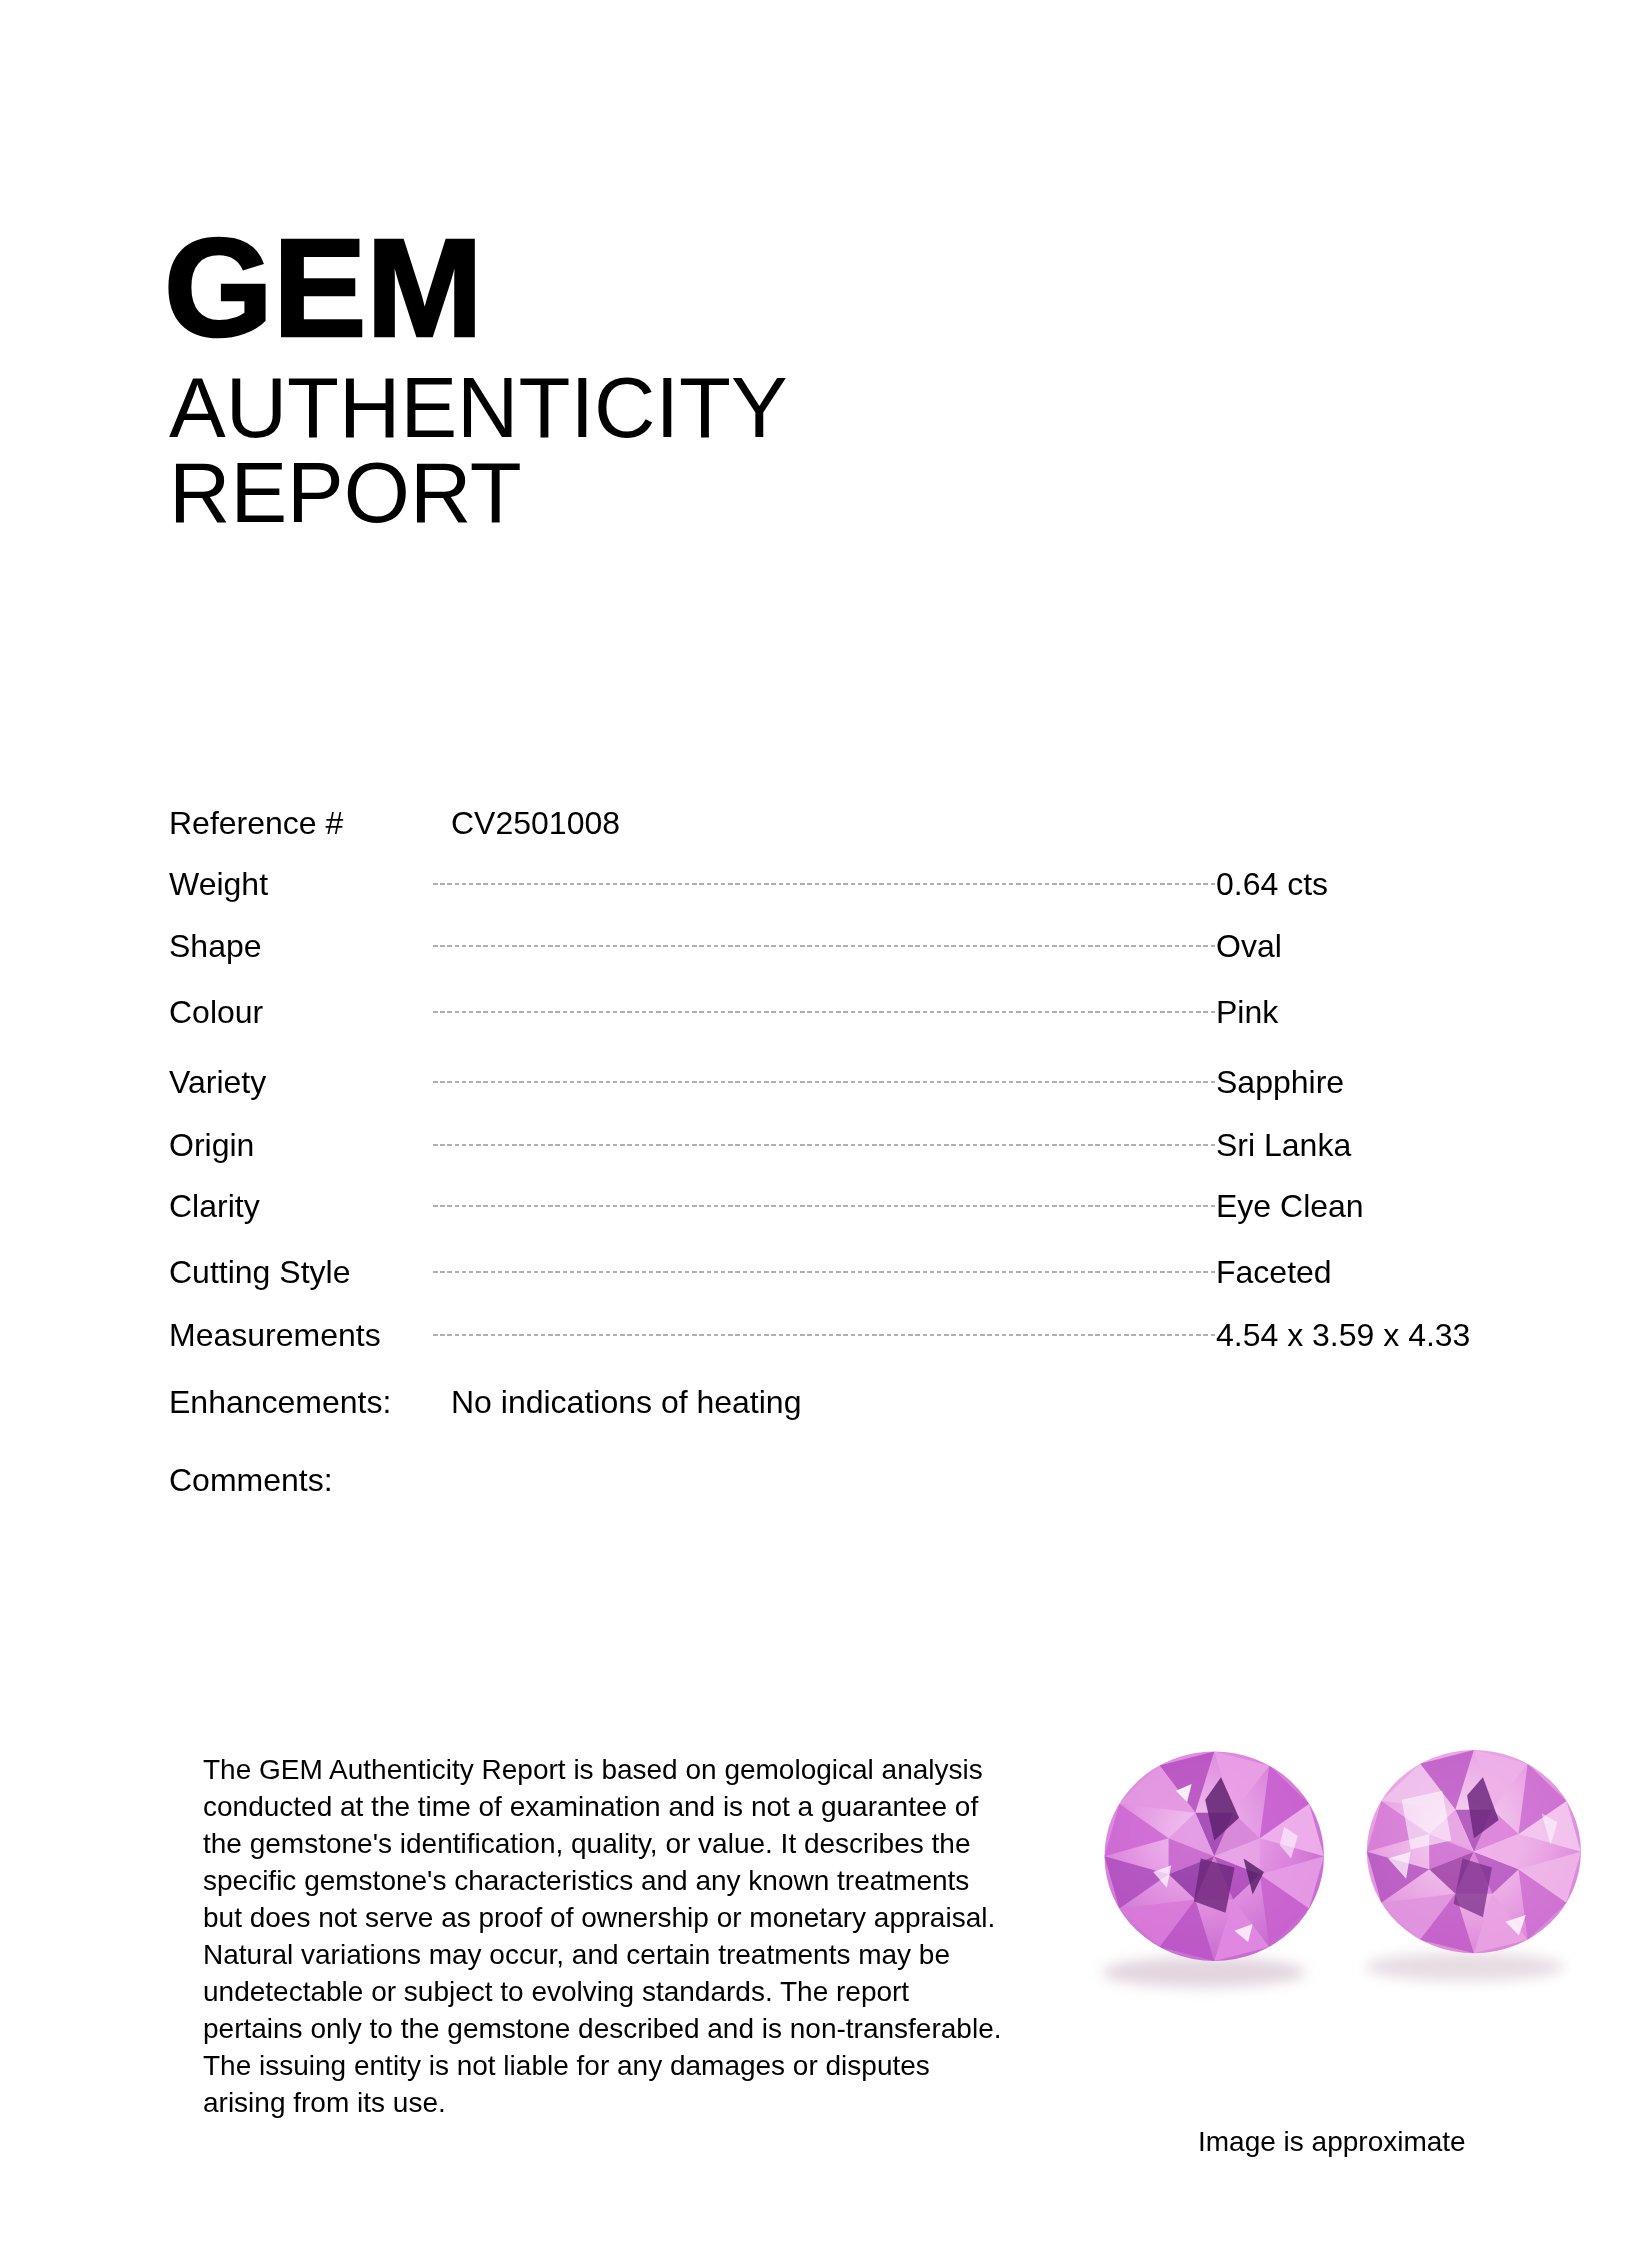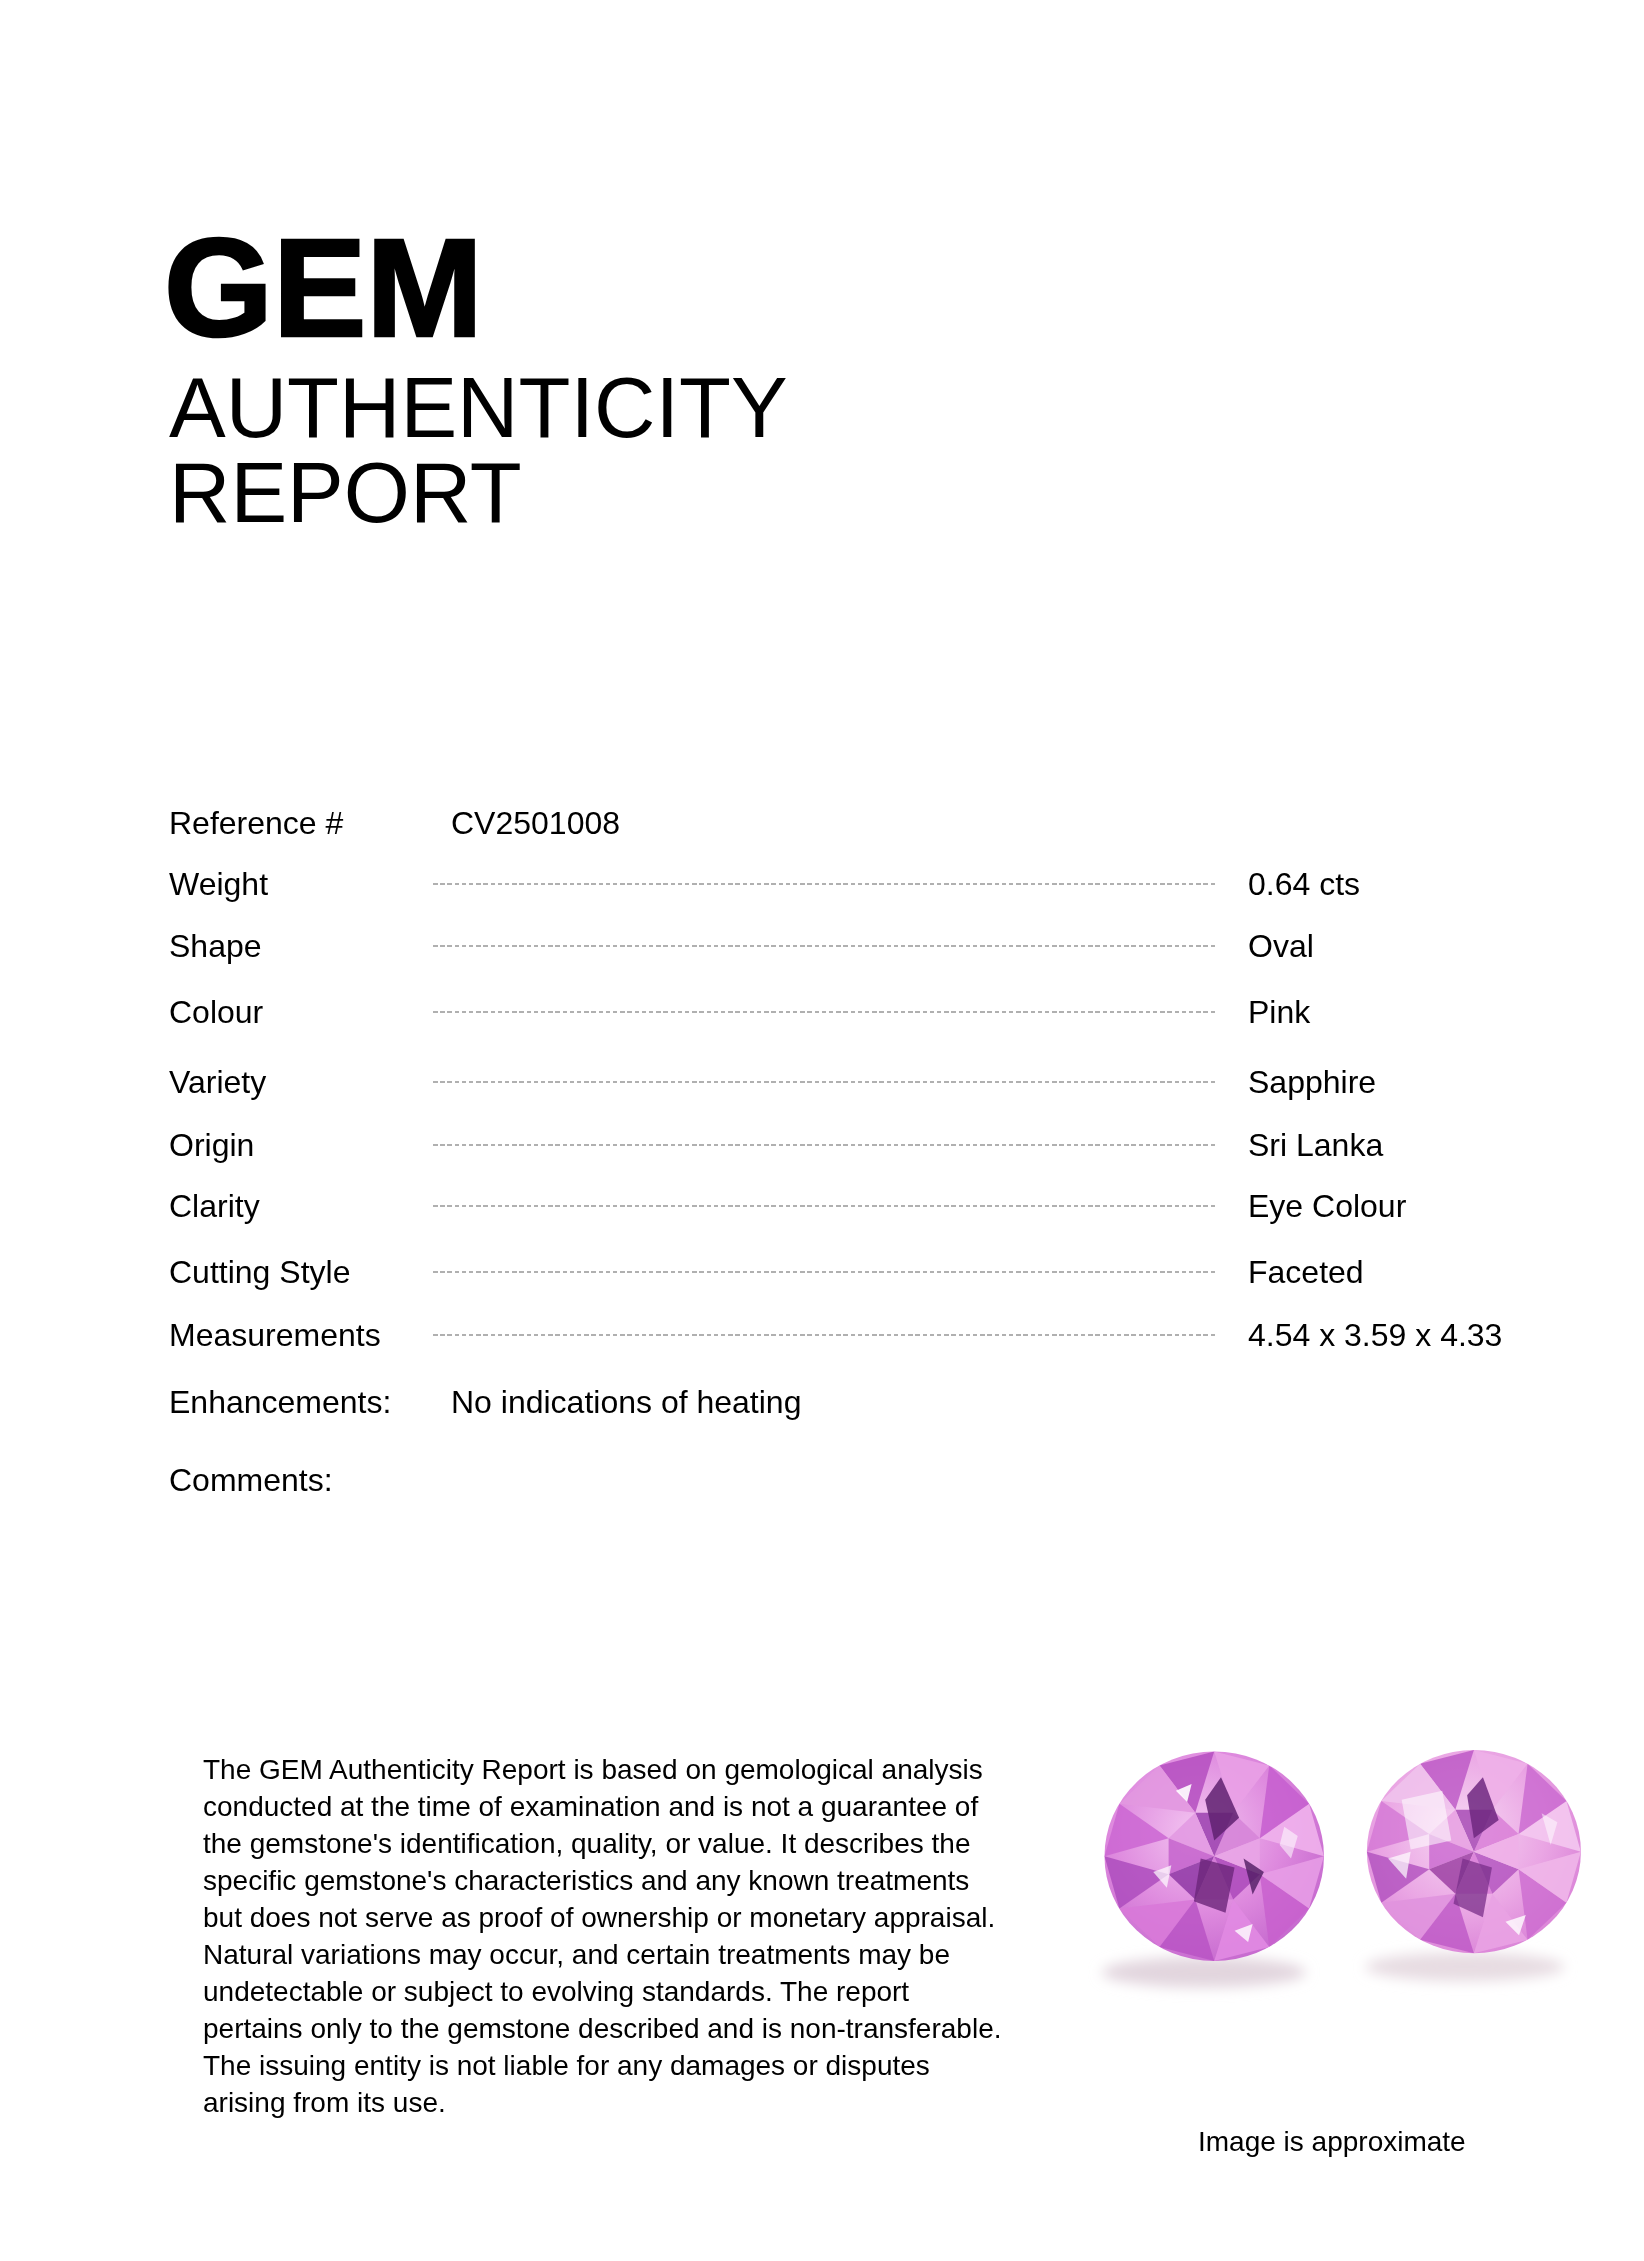--- a/index.html
+++ b/index.html
@@ -36,21 +36,21 @@
     position: absolute; left: 169px; width: 220px;
     white-space: nowrap;
   }
   .leader {
     position: absolute; left: 433px; top: 14.5px;
     width: 782px; height: 2.7px;
     background: repeating-linear-gradient(90deg,
       #b0b0b0 0px, #b0b0b0 4.5px,
       transparent 4.5px, transparent 7.2px);
   }
-  .val-far  { position: absolute; left: 1248px; white-space: nowrap; }
+  .val-far  { position: absolute; left: 1216px; white-space: nowrap; }
   .val-near { position: absolute; left: 440px;  white-space: nowrap; margin-left: 11px; }
 
   
   .disclaimer {
     position: absolute; left: 167px; top: 1751px; width: 810px;
     font-size: 28px; line-height: 37px; margin-left: 36px;
   }
 
   
   .gem-photo-wrap { position: absolute; left: 1085px; top: 1723px; width: 561px; height: 289px; }
@@ -97,21 +97,21 @@
 
 <div class="row" style="top:1129px">
   <span class="lbl">Origin</span>
   <span class="leader"></span>
   <span class="val-far">Sri Lanka</span>
 </div>
 
 <div class="row" style="top:1190px">
   <span class="lbl">Clarity</span>
   <span class="leader"></span>
-  <span class="val-far">Eye Colour</span>
+  <span class="val-far">Eye Clean</span>
 </div>
 
 <div class="row" style="top:1256px">
   <span class="lbl">Cutting Style</span>
   <span class="leader"></span>
   <span class="val-far">Faceted</span>
 </div>
 
 <div class="row" style="top:1319px">
   <span class="lbl">Measurements</span>

